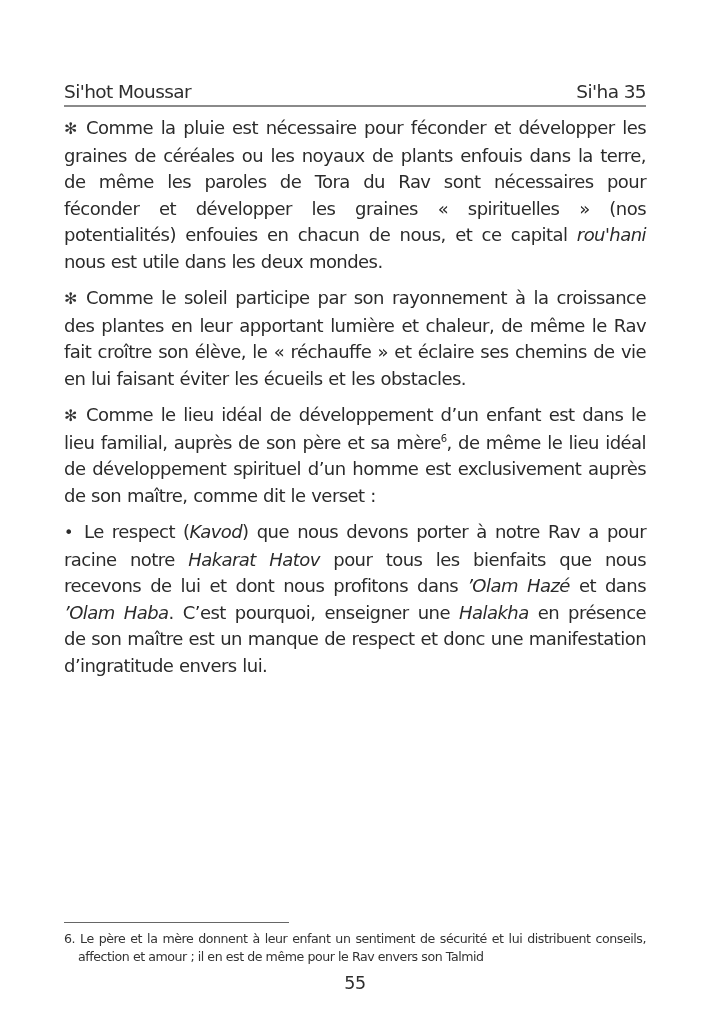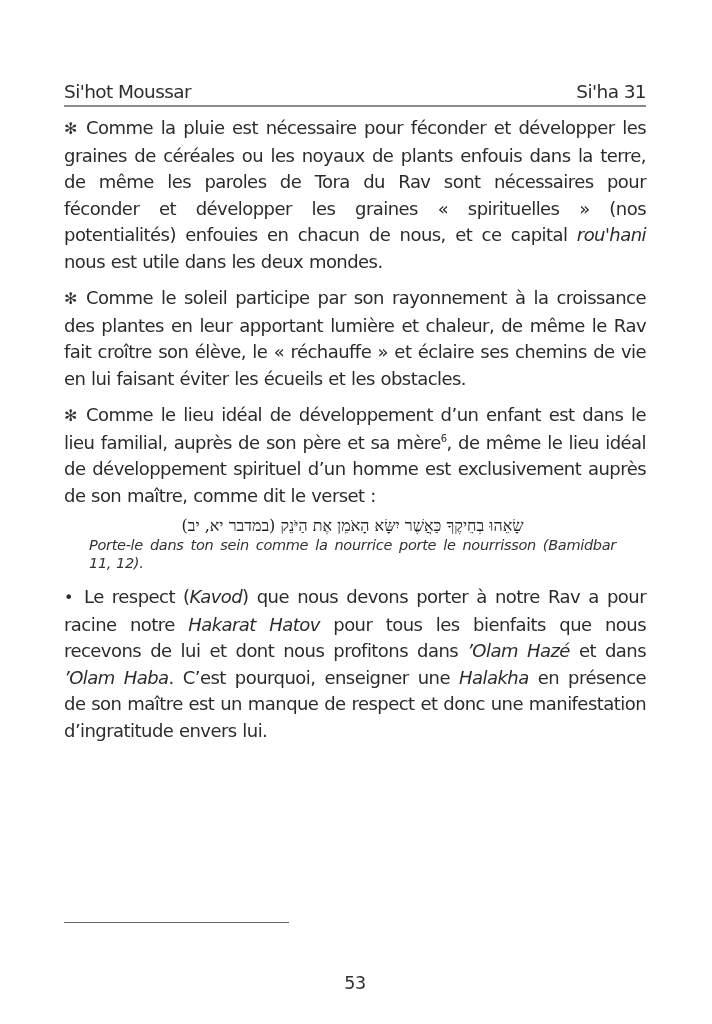--- a/index.html
+++ b/index.html
@@ -31,35 +31,32 @@
     .folio { position: absolute; top: 973px; left: 0; right: 0; text-align: center;
       font-family: "DejaVu Sans", sans-serif; font-size: 17.5px; letter-spacing: -0.5px; color: #2e2e2e; }
   </style>
 </head>
 <body>
 
 <div class="page">
 
   <div class="running-head">
     <span>Si'hot Moussar</span>
-    <span>Si'ha 31</span>
+    <span>Si'ha 35</span>
   </div>
 
   <div class="body">
 
     <p class="para"><span class="marker">✻</span><span>Comme la pluie est nécessaire pour féconder et développer les graines de céréales ou les noyaux de plants enfouis dans la terre, de même les paroles de Tora du Rav sont nécessaires pour féconder et développer les graines « spirituelles » (nos potentialités) enfouies en chacun de nous, et ce capital </span><i>rou'hani</i><span> nous est utile  dans les deux mondes.</span></p>
 
     <p class="para"><span class="marker">✻</span><span>Comme le soleil participe par son rayonnement à la croissance des plantes en leur apportant lumière et chaleur, de même le Rav fait croître son élève, le « réchauffe » et éclaire ses chemins de vie en lui faisant éviter les écueils et les obstacles.</span></p>
 
     <p class="para"><span class="marker">✻</span><span>Comme le lieu idéal de développement d’un enfant est dans le lieu familial, auprès de son père et sa mère</span><sup>6</sup><span>, de même le lieu idéal de développement spirituel d’un homme est exclusivement auprès de son maître, comme dit le verset :</span></p>
 
-    <div class="quote">
-      <div class="hebrew">שָׂאֵהוּ בְחֵיקֶךָ כַּאֲשֶׁר יִשָּׂא הָאֹמֵן אֶת הַיֹּנֵק (במדבר יא, יב)</div>
-      <div class="translation">Porte-le dans ton sein comme la nourrice porte le nourrisson (Bamidbar 11, 12).</div>
-    </div>
 
     <p class="para"><span class="bullet">•</span><span>Le respect (</span><i>Kavod</i><span>) que nous devons porter à notre Rav a pour racine notre </span><i>Hakarat Hatov</i><span> pour tous les bienfaits que nous recevons de lui et dont nous profitons dans </span><i>’Olam Hazé</i><span> et dans </span><i>’Olam Haba</i><span>. C’est pourquoi, enseigner une </span><i>Halakha</i><span> en présence de son maître est un manque de respect et donc une manifestation d’ingratitude envers lui.</span></p>
   </div>
 
   <div class="fn-rule"></div>
+  <div class="footnote"><span>6.</span><span> Le père et la mère donnent à leur enfant un sentiment de sécurité et lui distribuent conseils, affection et amour ; il en est de même pour le Rav envers son Talmid</span></div>
 
-  <div class="folio">53</div>
+  <div class="folio">55</div>
 </div>
 
 </body></html>

